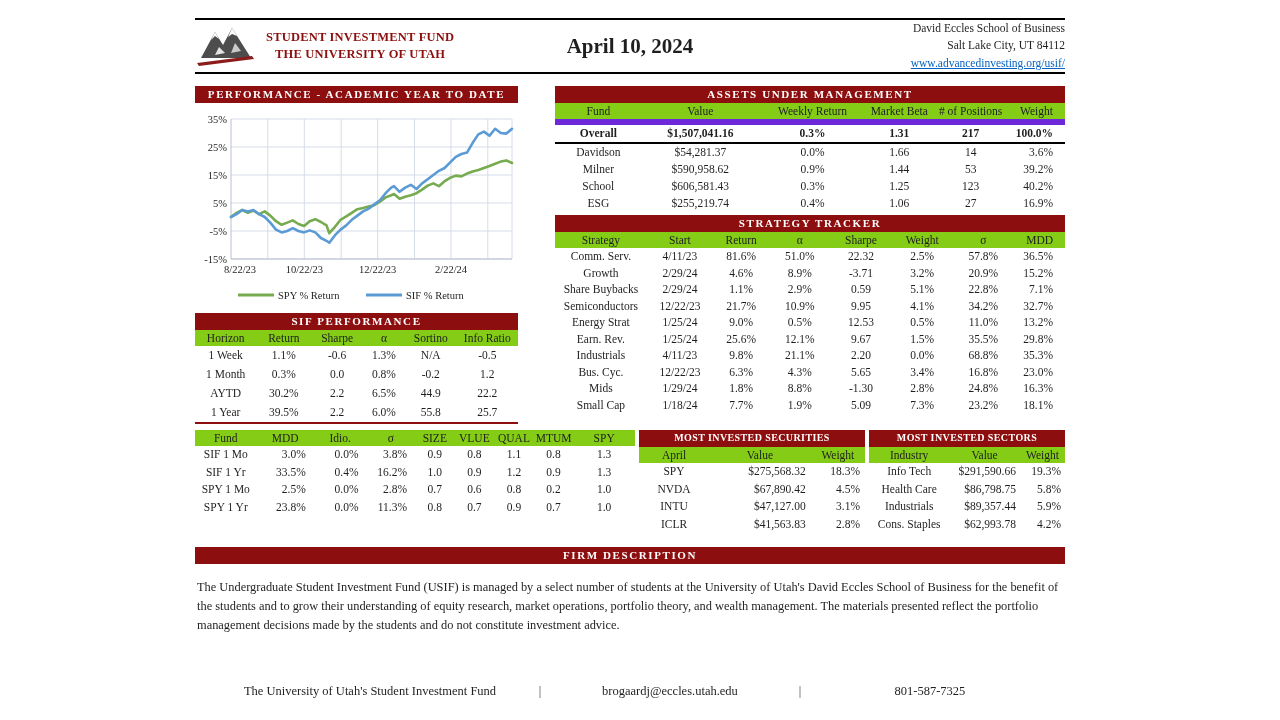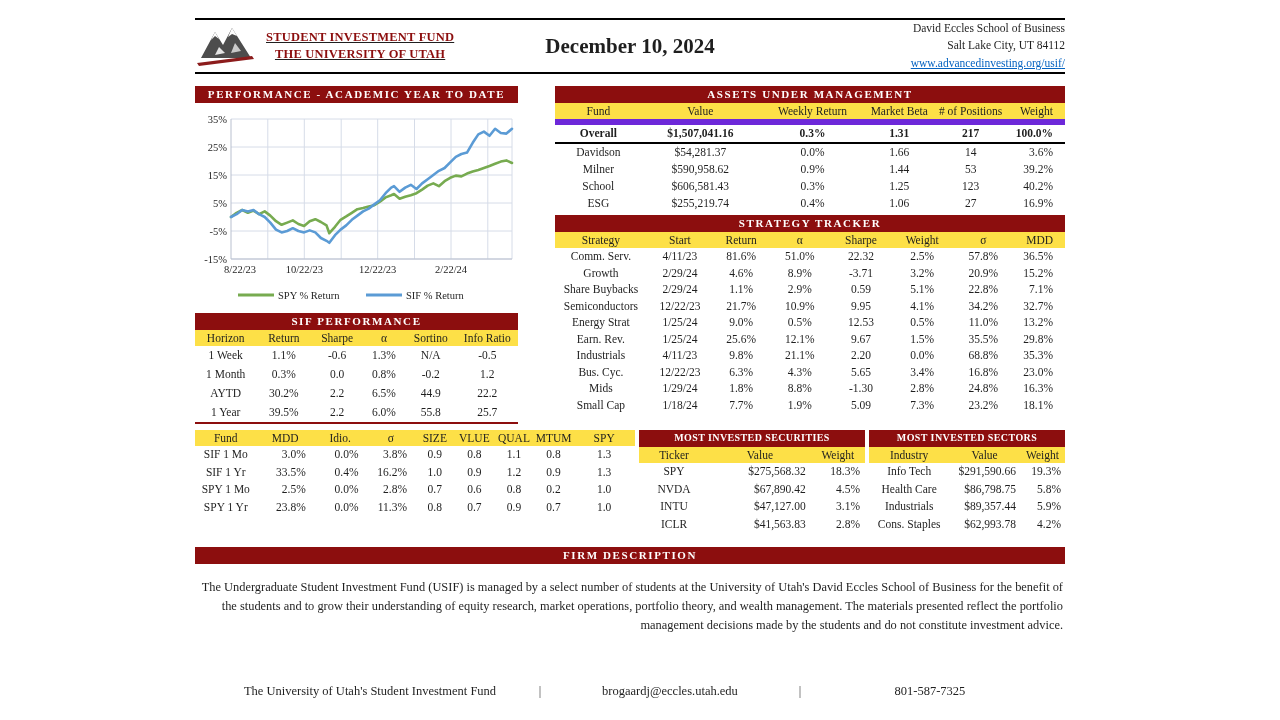--- a/index.html
+++ b/index.html
@@ -8,21 +8,21 @@
     width:1280px; height:720px; background:#ffffff; position:relative;
     font-family:"Liberation Serif", serif; color:#1f1f1f;
   }
   .sheet { position:absolute; left:195px; top:18px; width:870px; }
 
   
   .masthead {
     position:relative; border-top:2px solid #000; border-bottom:2px solid #000;
     height:56px; display:flex; align-items:center;
   }
-  .brand { display:flex; align-items:center; gap:7px;text-decoration:underline; }
+  .brand { display:flex; align-items:center; gap:7px; }
   .logo { width:64px; height:46px; flex:0 0 auto; }
   .brand-text { color:#8c0e0e; font-weight:bold; font-size:12.5px; line-height:1.35; text-align:center; letter-spacing:.2px; }
   .date { position:absolute; left:435px; transform:translateX(-50%); font-size:21px; font-weight:bold; white-space:nowrap; }
   .school-block { margin-left:auto; text-align:right; font-size:11.5px; line-height:1.5; }
   .school-block a { color:#0563c1; text-decoration:underline; }
 
   
   .bar {
     background:#8c0e0e; color:#fff; text-align:center; font-weight:bold;
     font-size:11px; letter-spacing:1.6px; padding:2px 0 3px; line-height:12px;
@@ -34,21 +34,21 @@
   .col-left  { width:323px; }
   .col-right { width:510px; }
 
   
   .chart-wrap { padding-top:6px; height:206px; }
   .chart-wrap svg { display:block; }
   .sif-section { margin-top:4px; }
 
   
   table { width:100%; border-collapse:collapse; table-layout:fixed; font-size:11.5px; }
-  th { background:#fde047; font-weight:normal; padding:2px 2px; text-align:center; }
+  th { background:#84cc16; font-weight:normal; padding:2px 2px; text-align:center; }
   td { padding:1px 2px; text-align:center; line-height:14.5px; }
   .tbl-aum td { line-height:15px; }
   .tbl-aum tbody tr:first-child td { font-weight:bold; border-top:6px solid #6d28d9; border-bottom:2px solid #000; }
   .tbl-aum th:nth-child(1){width:17%} .tbl-aum th:nth-child(2){width:23%}
   .tbl-aum th:nth-child(3){width:21%} .tbl-aum th:nth-child(4){width:13%}
   .tbl-aum th:nth-child(5){width:15%} .tbl-aum th:nth-child(6){width:11%}
   .tbl-aum th:nth-child(6), .tbl-aum td:nth-child(6){ text-align:right; padding-right:12px; }
 
   .strat-section { margin-top:3px; }
   .tbl-strat td { line-height:14.5px; }
@@ -74,21 +74,21 @@
   .tbl-risk th:nth-child(9){width:14%}
   .tbl-risk td:nth-child(2), .tbl-risk td:nth-child(3), .tbl-risk td:nth-child(4){ text-align:right; padding-right:8px; }
 
   .tbl-sec th:nth-child(1){width:31%} .tbl-sec th:nth-child(2){width:45%} .tbl-sec th:nth-child(3){width:24%}
   .tbl-sec td:nth-child(2), .tbl-sec td:nth-child(3){ text-align:right; padding-right:5px; }
   .tbl-sect th:nth-child(1){width:41%} .tbl-sect th:nth-child(2){width:36%} .tbl-sect th:nth-child(3){width:23%}
   .tbl-sect td:nth-child(2), .tbl-sect td:nth-child(3){ text-align:right; padding-right:4px; }
 
   
   .firm-section { margin-top:14px; }
-  .firm-text { margin:14px auto 0; width:866px; text-align:right; font-size:12.4px; line-height:1.55; }
+  .firm-text { margin:14px auto 0; width:866px; text-align:left; font-size:12.4px; line-height:1.55; }
 
   
   .footer { margin-top:48px; display:flex; align-items:center; justify-content:space-between; font-size:12.5px; padding:0 10px; }
   .footer .seg { text-align:center; }
   .footer .seg.name  { flex:0 0 330px; }
   .footer .seg.email { flex:0 0 250px; }
   .footer .seg.phone { flex:0 0 250px; }
   .footer .pipe { color:#444; }
 </style>
 </head>
@@ -104,21 +104,21 @@
         <path d="M20 9 L24 16 L20 13 L16 17 Z" fill="#ffffff"></path>
         <path d="M24 24 L30 30 L20 32 Z" fill="#ffffff" opacity="0.85"></path>
         <path d="M40 20 L46 28 L36 30 Z" fill="#ffffff" opacity="0.7"></path>
         <path d="M2 40 L57 33 L59 36 L4 43 Z" fill="#8c1c1c"></path>
       </svg>
       <div class="brand-text">
         <div>STUDENT INVESTMENT FUND</div>
         <div>THE UNIVERSITY OF UTAH</div>
       </div>
     </div>
-    <div class="date">December 10, 2024</div>
+    <div class="date">April 10, 2024</div>
     <div class="school-block">
       <div>David Eccles School of Business</div>
       <div>Salt Lake City, UT 84112</div>
       <div><a href="#">www.advancedinvesting.org/usif/</a></div>
     </div>
   </div>
 
   <div class="columns">
 
     <div class="col-left">
@@ -452,21 +452,21 @@
               <td>1.0</td>
             </tr>
           </tbody>
         </table>
     </div>
     <div class="sec-block">
       <div class="bar small">MOST INVESTED SECURITIES</div>
       <table class="tbl-sec">
           <thead>
             <tr>
-              <th>Ticker</th>
+              <th>April</th>
               <th>Value</th>
               <th>Weight</th>
             </tr>
           </thead>
           <tbody>
             <tr>
               <td>SPY</td>
               <td>$275,568.32</td>
               <td>18.3%</td>
             </tr>

